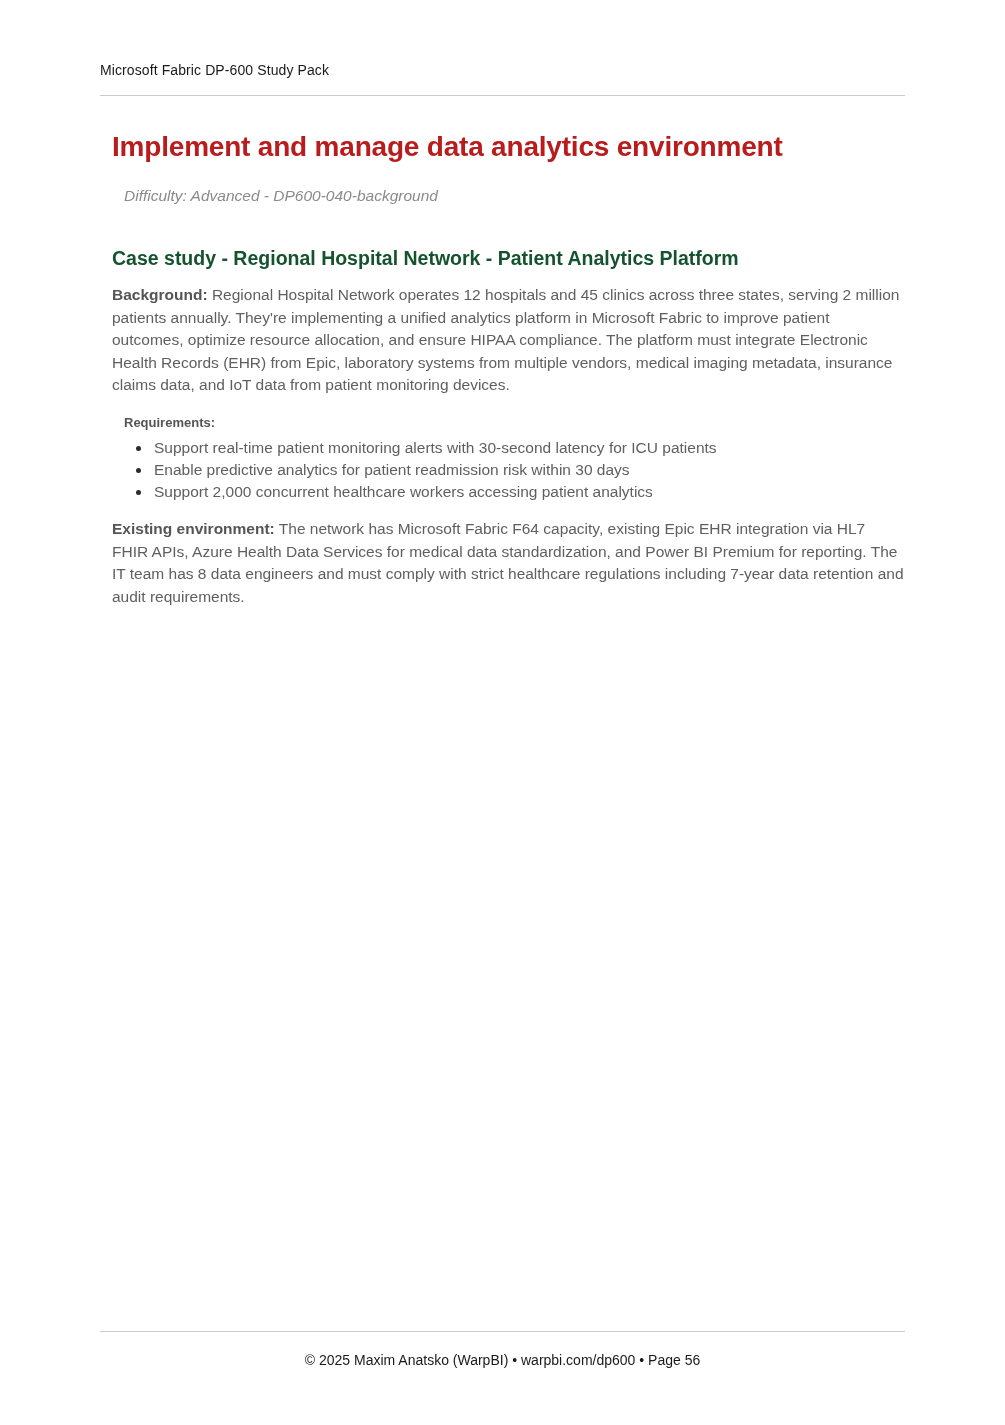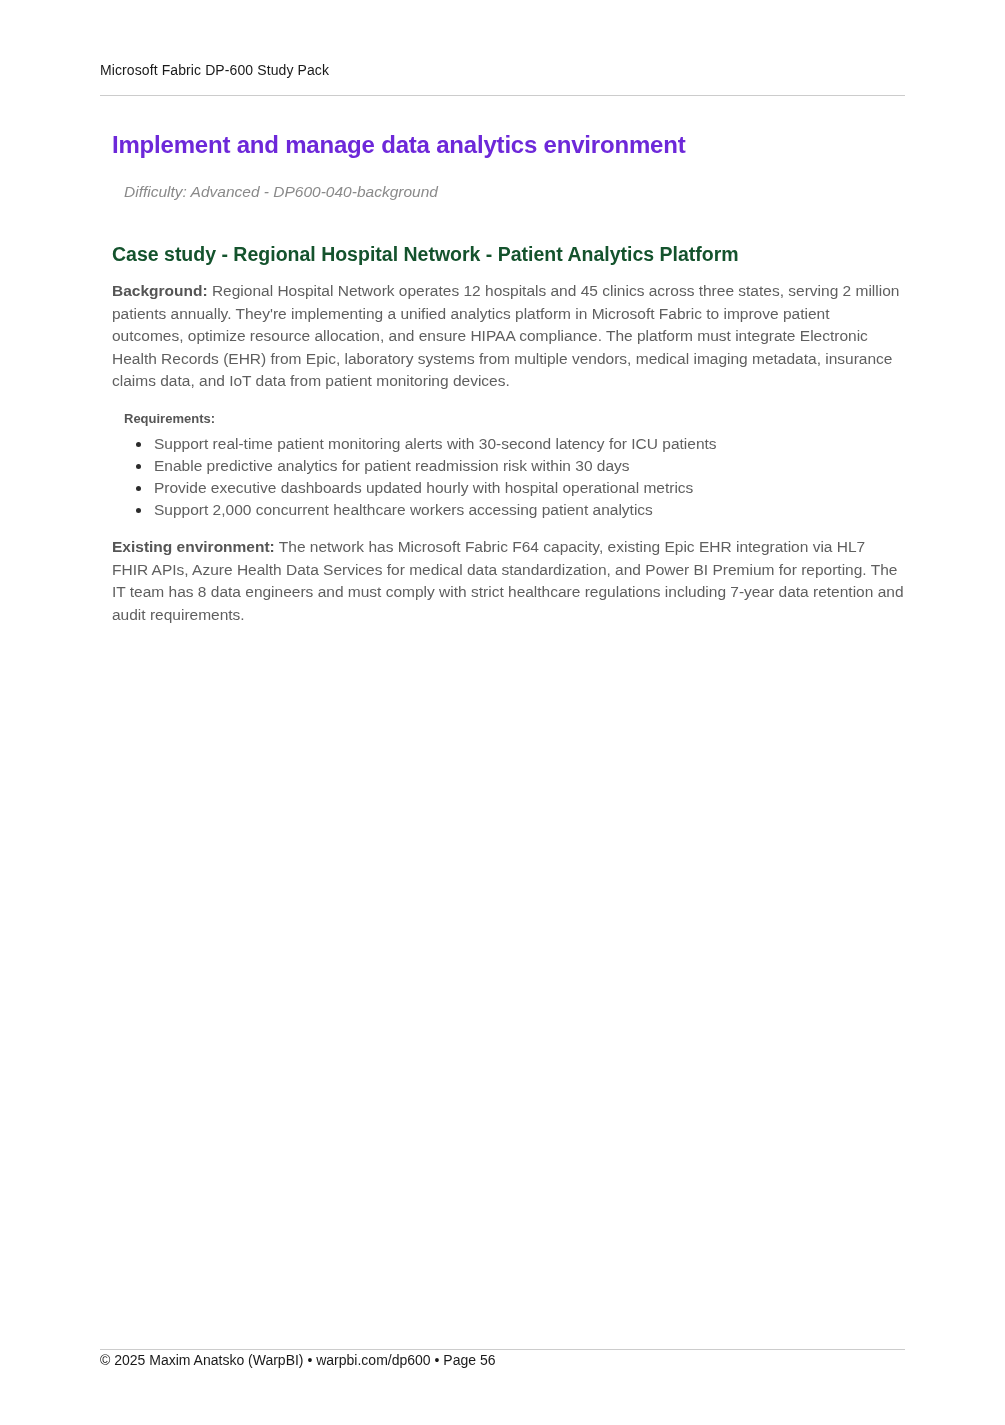--- a/index.html
+++ b/index.html
@@ -26,23 +26,23 @@
     letter-spacing: 0.1px;
   }
   .content {
     position: absolute;
     top: 131px;
     left: 112px;
     right: 100px;
   }
   .doc-title {
     margin: 0 0 24px 0;
-    font-size: 24px;
+    font-size: 28px;
     font-weight: bold;
-    color: #6d28d9;
+    color: #b91c1c;
     letter-spacing: -0.2px;
   }
   .question-id {
     margin: 0 0 11px 0;
     font-size: 23px;
     font-weight: bold;
     color: #111111;
   }
   .difficulty {
     margin: 0 0 42px 12px;
@@ -94,22 +94,22 @@
     height: 5px;
     border-radius: 50%;
     background: #2b2b2b;
   }
   .page-footer {
     position: absolute;
     left: 100px;
     right: 100px;
     bottom: 57px;
     border-top: 1px solid #cccccc;
-    padding-top: 2px;
-    text-align: left;
+    padding-top: 20px;
+    text-align: center;
     font-size: 14px;
     color: #1a1a1a;
   }
 </style>
 </head>
 <body>
 
 <header class="page-header">
   <span>Microsoft Fabric DP-600 Study Pack</span>
 </header>
@@ -127,21 +127,20 @@
 
   <p class="req-label">Requirements:</p>
 
   <ul class="req-list">
 
 
       <li>Support real-time patient monitoring alerts with 30-second latency for ICU patients</li>
 
       <li>Enable predictive analytics for patient readmission risk within 30 days</li>
 
-      <li>Provide executive dashboards updated hourly with hospital operational metrics</li>
 
       <li>Support 2,000 concurrent healthcare workers accessing patient analytics</li>
     </ul>
 
   <p class="para"><span class="label">Existing environment:</span><span> The network has Microsoft Fabric F64 capacity, existing Epic EHR integration via HL7 FHIR APIs, Azure Health Data Services for medical data standardization, and Power BI Premium for reporting. The IT team has 8 data engineers and must comply with strict healthcare regulations including 7-year data retention and audit requirements.</span></p>
 
 </main>
 
 <footer class="page-footer">
   <span>© 2025 Maxim Anatsko (WarpBI) • warpbi.com/dp600 • Page 56</span>

